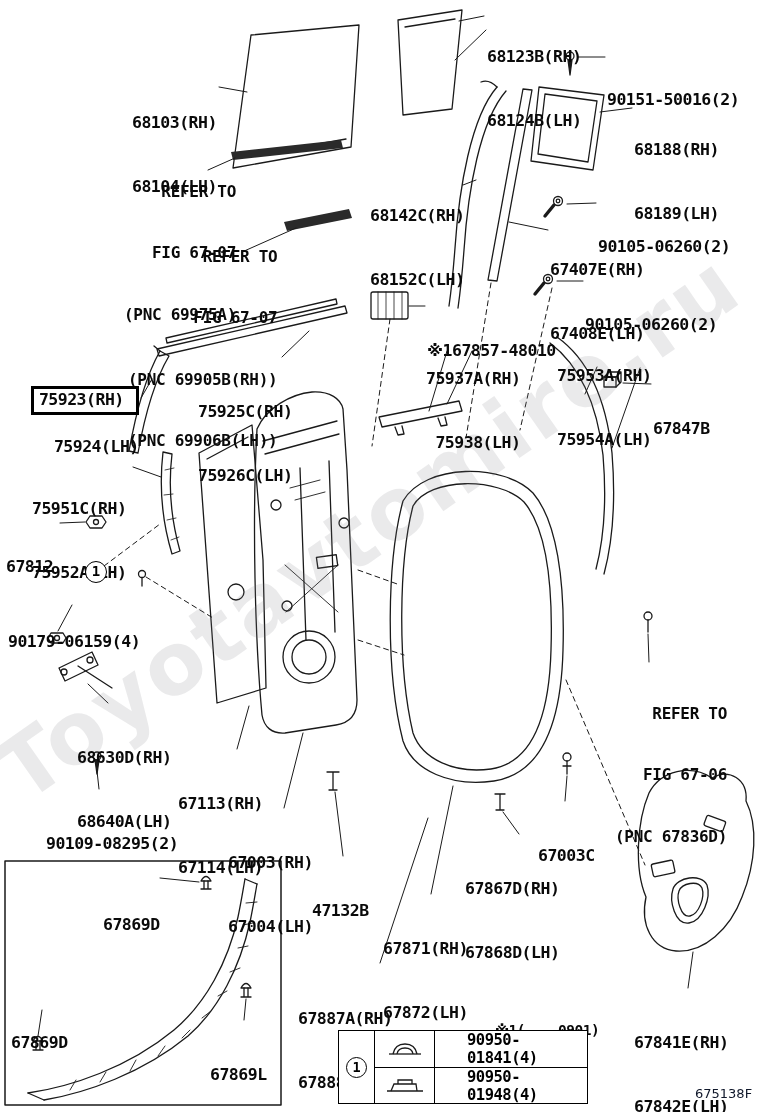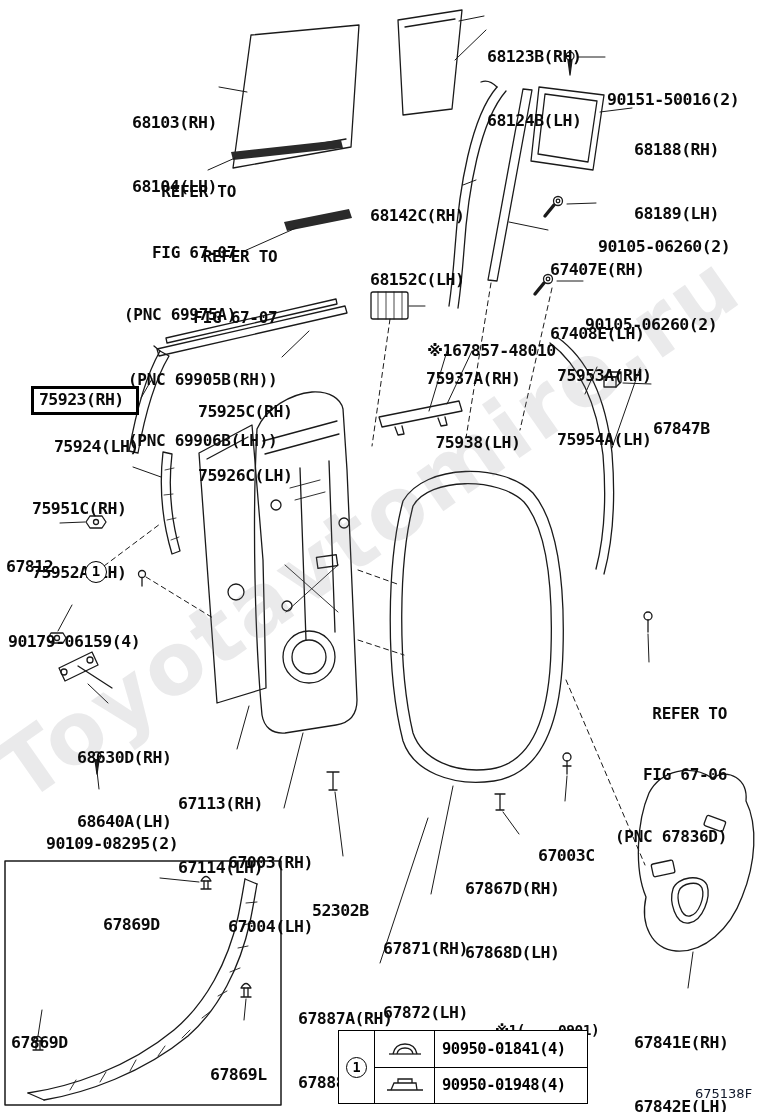--- a/index.html
+++ b/index.html
@@ -40,21 +40,21 @@
   .tbl-left { width:36px; border-right:1.7px solid #000;
     display:flex; align-items:center; justify-content:center; }
   .tbl-callout { width:21px; height:21px; border:1.6px solid #000; border-radius:50%;
     text-align:center; line-height:18px; font-size:13.5px; font-weight:700; }
   .tbl-rows { flex:1; display:flex; flex-direction:column; }
   .tbl-row { flex:1; display:flex; }
   .tbl-row.first { border-bottom:1.7px solid #000; }
   .tbl-icon { width:60px; border-right:1.7px solid #000;
     display:flex; align-items:center; justify-content:center; }
   .tbl-num { flex:1; display:flex; align-items:center; padding-left:7px;
-    font-weight:700; font-size:15.5px; letter-spacing:-0.5px; }
+    font-weight:700; font-size:15.5px; letter-spacing:-0.5px;margin-left:25px; }
 </style>
 </head>
 <body>
 
 <div class="canvas">
 
 <svg class="art" width="760" height="1112" viewBox="0 0 760 1112">
 <g stroke="#1a1a1a" stroke-width="1.3" fill="none" stroke-linejoin="round" stroke-linecap="round">
 
   <g>
@@ -369,21 +369,21 @@
   <div>67114(LH)</div>
 </div>
 <div class="lbl" style="left:46px;top:790px">
   <div>90109-08295(2)</div>
 </div>
 <div class="lbl" style="left:228px;top:809px">
   <div>67003(RH)</div>
   <div>67004(LH)</div>
 </div>
 <div class="lbl" style="left:312px;top:857px">
-  <div>52302B</div>
+  <div>47132B</div>
 </div>
 <div class="lbl small" style="left:615px;top:663px">
   <div>REFER TO</div>
   <div>FIG 67-06</div>
   <div>(PNC 67836D)</div>
 </div>
 <div class="lbl" style="left:538px;top:802px">
   <div>67003C</div>
 </div>
 <div class="lbl" style="left:465px;top:835px">

